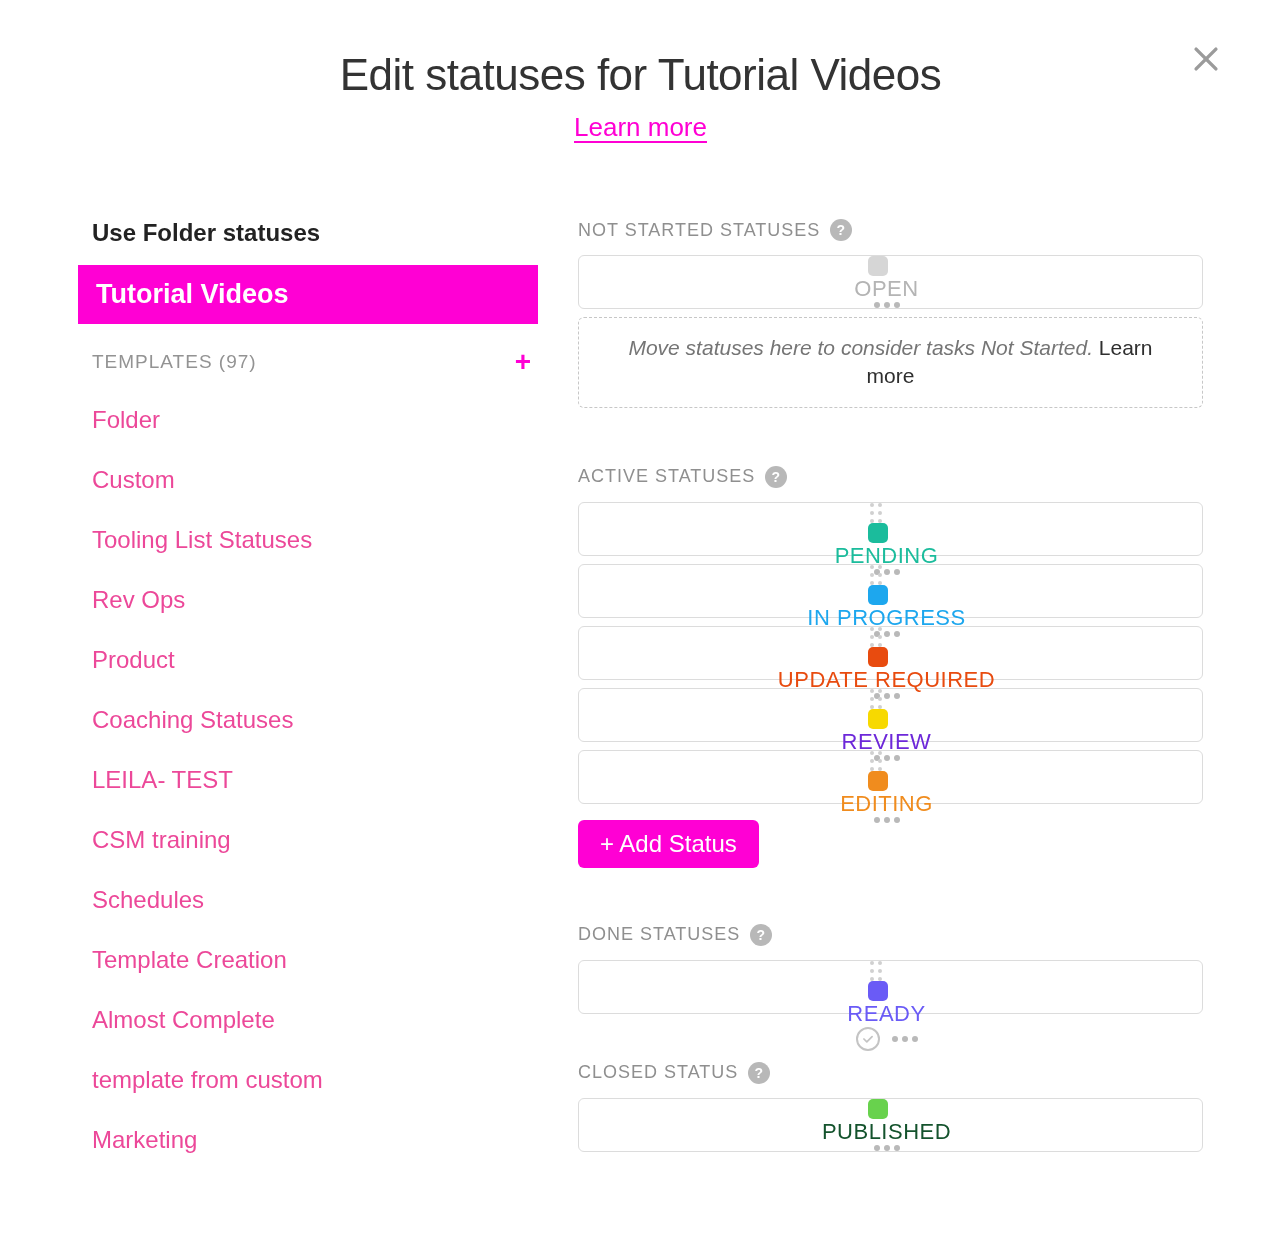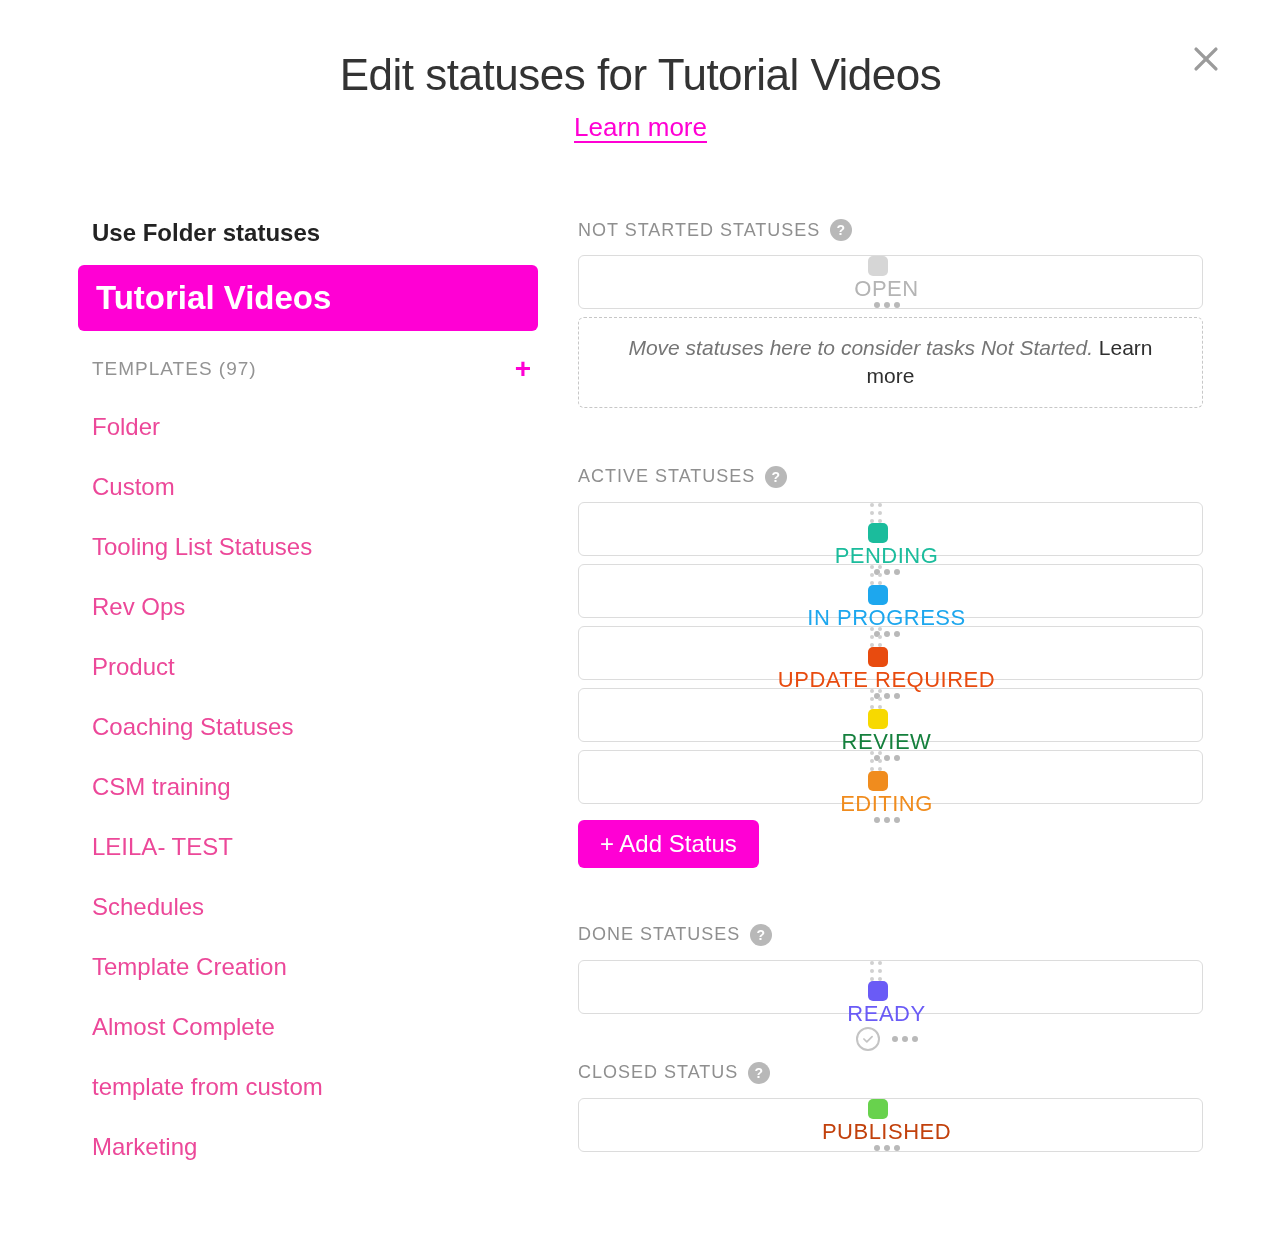--- a/index.html
+++ b/index.html
@@ -52,23 +52,23 @@
     
     .use-folder {
       font-size: 24px;
       font-weight: 600;
       color: #222;
       padding: 0 14px 18px 14px;
     }
     .selected-folder {
       background: #ff00d4;
       color: #fff;
-      font-size: 33px;
+      font-size: 27px;
       font-weight: 600;
-      border-radius: 6px;
+      border-radius: 0;
       padding: 14px 18px;
       margin-bottom: 10px;
       cursor: pointer;
     }
     .templates-row {
       display: flex;
       align-items: center;
       justify-content: space-between;
       padding: 14px 6px 14px 14px;
       color: #939393;
@@ -215,22 +215,22 @@
         <span>TEMPLATES (97)</span>
         <span class="add-template-plus">+</span>
       </div>
       <div id="templates-list">
           <div class="tpl-item">Folder</div>
           <div class="tpl-item">Custom</div>
           <div class="tpl-item">Tooling List Statuses</div>
           <div class="tpl-item">Rev Ops</div>
           <div class="tpl-item">Product</div>
           <div class="tpl-item">Coaching Statuses</div>
+          <div class="tpl-item">LEILA- TEST</div>
           <div class="tpl-item">CSM training</div>
-          <div class="tpl-item">LEILA- TEST</div>
           <div class="tpl-item">Schedules</div>
           <div class="tpl-item">Template Creation</div>
           <div class="tpl-item">Almost Complete</div>
           <div class="tpl-item">template from custom</div>
           <div class="tpl-item">Marketing</div>
         </div>
     </div>
 
     <div class="right">
 
@@ -321,21 +321,21 @@
           <div class="status-row">
             <div class="drag-dots">
               <span></span>
               <span></span>
               <span></span>
               <span></span>
               <span></span>
               <span></span>
             </div>
             <div class="swatch" style="background: rgb(247, 217, 0);"></div>
-            <div class="status-name" style="color: #15803d; text-align: center;">REVIEW</div>
+            <div class="status-name" style="color: #6d28d9; text-align: center;">REVIEW</div>
             <div class="row-menu">
               <div class="ellipsis">
                 <span></span>
                 <span></span>
                 <span></span>
               </div>
             </div>
           </div>
           <div class="status-row">
             <div class="drag-dots">
@@ -395,21 +395,21 @@
       <div class="sect-gap" style="height:40px"></div>
 
       <div class="section-header">
         <span>CLOSED STATUS</span>
         <span class="help-circle">?</span>
       </div>
       <div id="closed-list">
           <div class="status-row">
             <div class="drag-empty"></div>
             <div class="swatch" style="background: rgb(104, 210, 77);"></div>
-            <div class="status-name" style="color: #c2410c;">PUBLISHED</div>
+            <div class="status-name" style="color: #14532d;">PUBLISHED</div>
             <div class="row-menu">
               <div class="ellipsis">
                 <span></span>
                 <span></span>
                 <span></span>
               </div>
             </div>
           </div>
         </div>
 

